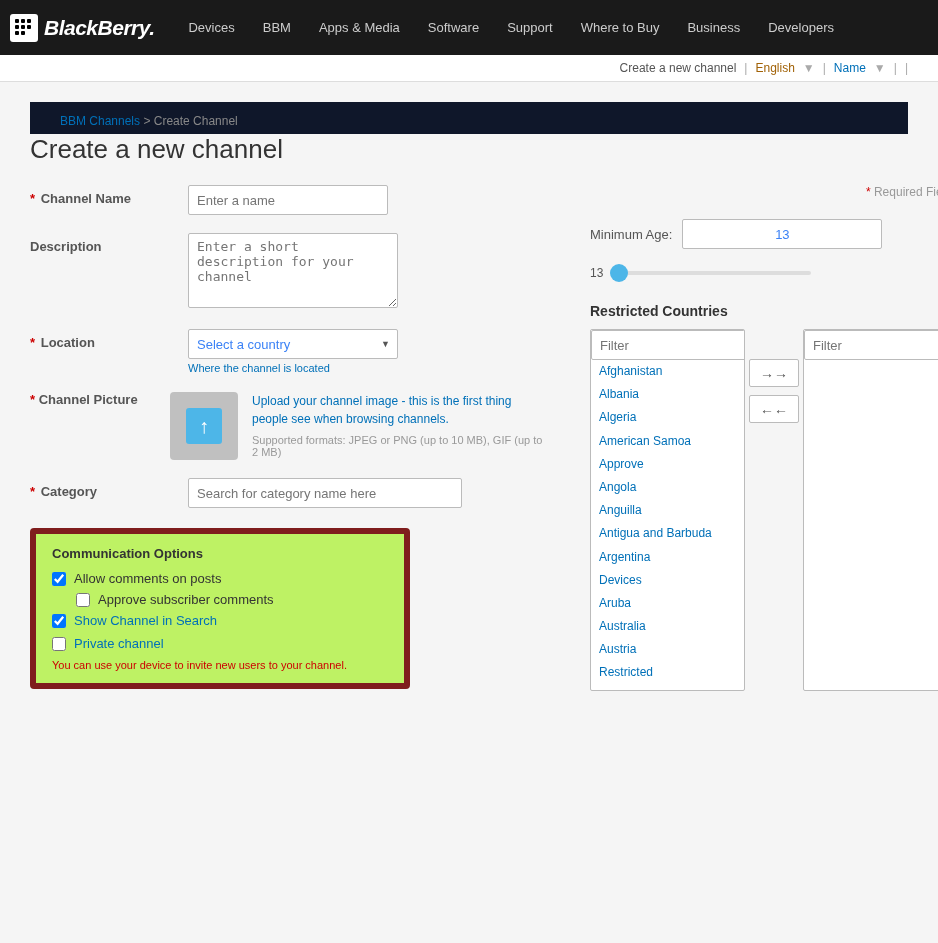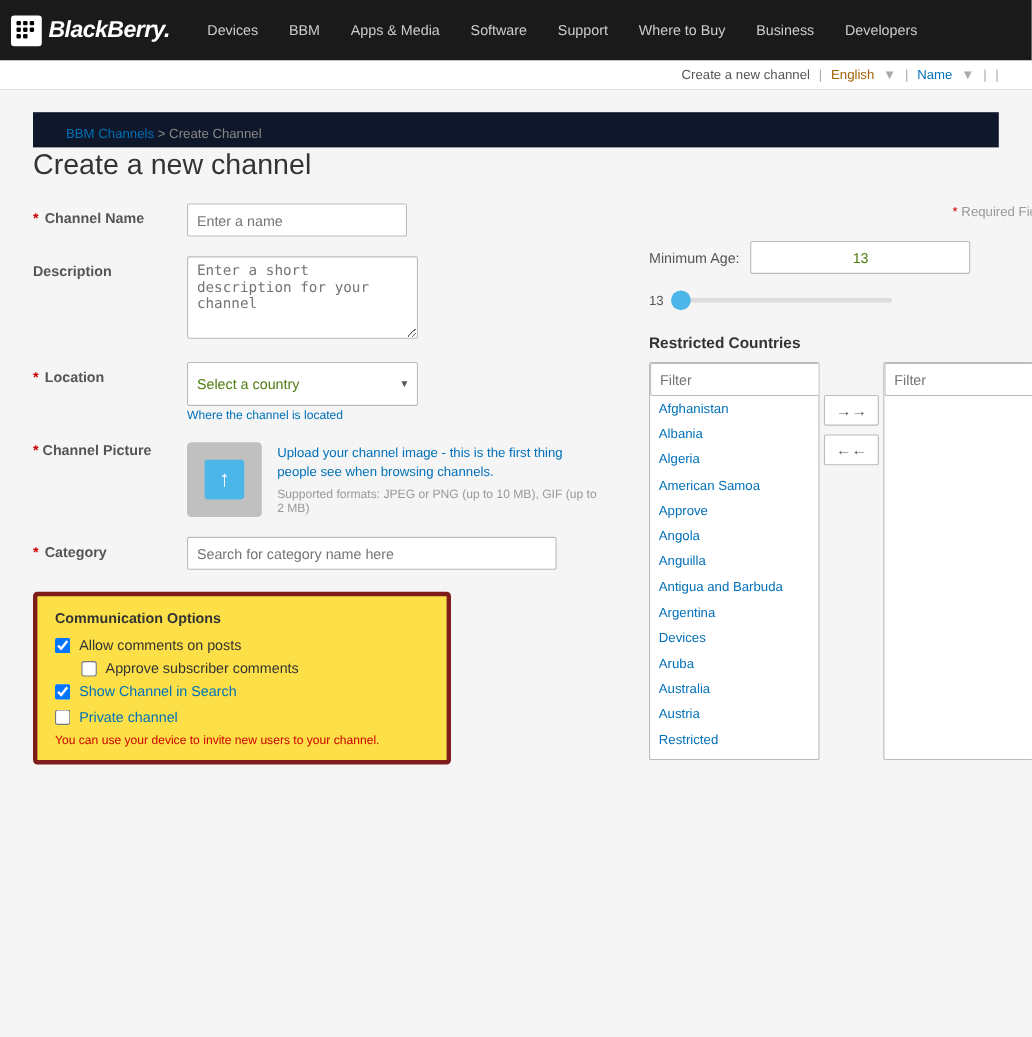--- a/index.html
+++ b/index.html
@@ -105,53 +105,54 @@
       color: #999;
       margin-bottom: 20px;
     }
     .required-fields .star { color: #cc0000; }
 
     
     .form-row {
       display: flex;
       align-items: flex-start;
       margin-bottom: 18px;
+      gap: 18px;
     }
     .form-label {
       width: 140px;
       font-size: 13px;
       color: #555;
       padding-top: 6px;
       font-weight: bold;
       flex-shrink: 0;
     }
     .form-label .req { color: #cc0000; margin-right: 2px; }
     .form-control-wrap { flex: 1; }
 
     input[type="text"], textarea, select {
       border: 1px solid #bbb;
       border-radius: 2px;
       padding: 5px 8px;
       font-size: 13px;
-      color: #4d7c0f;
+      color: #3b82f6;
       background: #fff;
       outline: none;
     }
     input[type="text"] { width: 200px; height: 30px; }
 
     .channel-name-input { width: 200px; }
 
     textarea {
       width: 210px;
       height: 75px;
       resize: vertical;
       color: #aaa;
     }
 
-    select { width: 210px; height: 40px; appearance: none; -webkit-appearance: none; cursor: pointer; }
+    select { width: 210px; height: 30px; appearance: none; -webkit-appearance: none; cursor: pointer; }
     .select-wrap { position: relative; display: inline-block; }
     .select-wrap::after {
       content: '▼';
       font-size: 9px;
       color: #555;
       position: absolute;
       right: 8px;
       top: 50%;
       transform: translateY(-50%);
       pointer-events: none;
@@ -225,25 +226,25 @@
       border: 1px solid #bbb;
       border-radius: 2px;
       padding: 5px 8px;
       font-size: 13px;
       color: #aaa;
       background: #fff;
     }
 
     
     .comm-options {
-      border: 4px solid #7f1d1d;
+      border: 6px solid #7f1d1d;
       border-radius: 4px;
       padding: 12px 16px;
       margin-top: 6px;
-      background: #fde047;
+      background: #bef264;
       width: 380px;
     }
     .comm-title {
       font-weight: bold;
       font-size: 13px;
       color: #333;
       margin-bottom: 10px;
     }
     .comm-option {
       display: flex;
@@ -520,21 +521,21 @@
         </div>
       </div>
 
       <div class="category-section">
         <div class="form-row">
           <div class="form-label">
             <span class="req">*</span>
             <span>Category</span>
           </div>
           <div class="form-control-wrap">
-            <input type="text" class="category-search" style="width: 336px;" placeholder="Search for category name here">
+            <input type="text" class="category-search" style="width: 274px;" placeholder="Search for category name here">
           </div>
         </div>
       </div>
 
       <div class="comm-options">
         <div class="comm-title">Communication Options</div>
 
         <div class="comm-option">
           <input type="checkbox" id="allow_comments" checked="" style="">
           <label for="allow_comments">Allow comments on posts</label>

